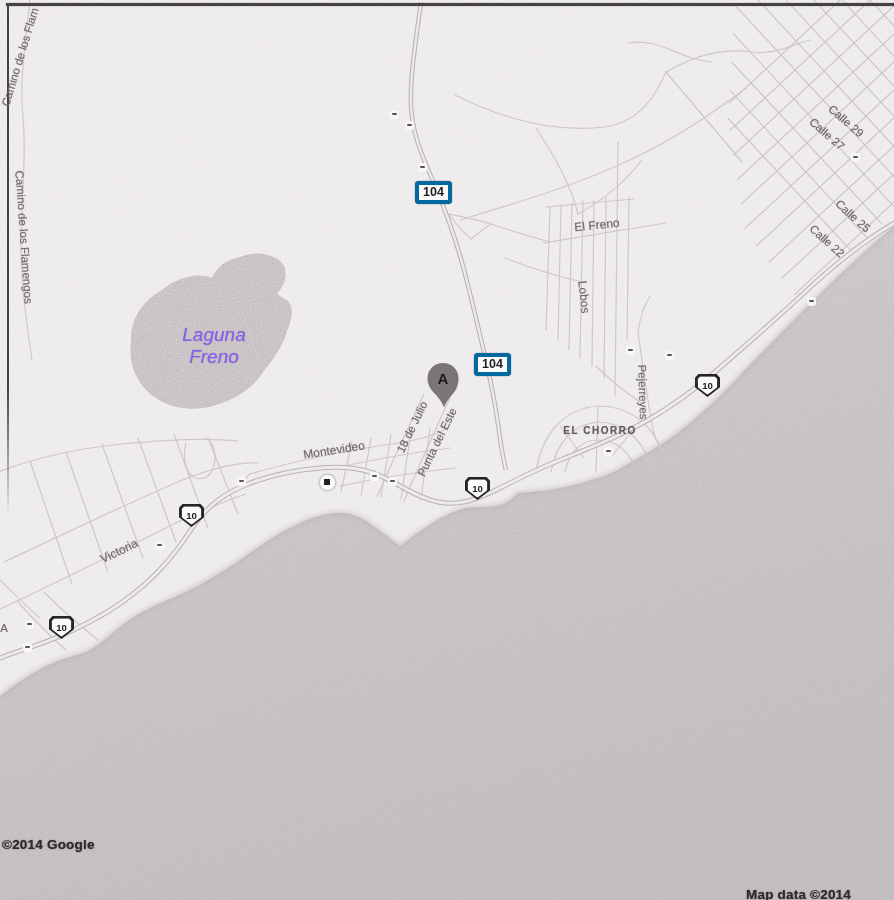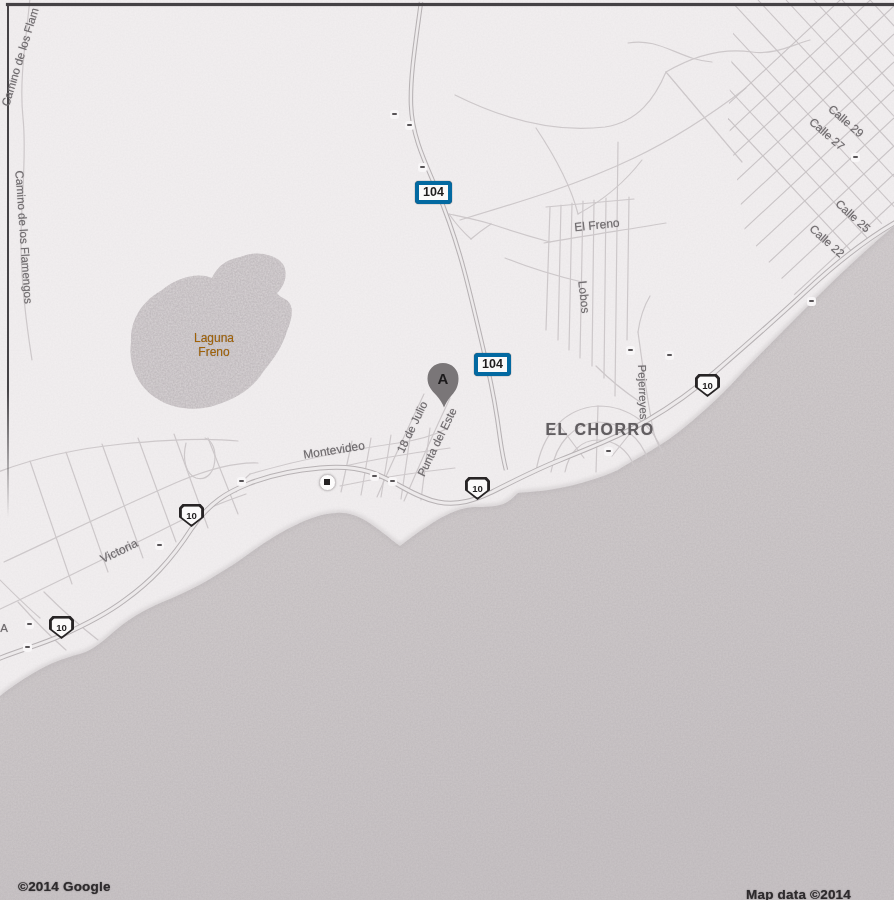--- a/index.html
+++ b/index.html
@@ -9,23 +9,23 @@
   
   .edge-top{position:absolute;left:6px;top:3px;width:888px;height:2.5px;background:#454245;
             box-shadow:0 0 1px #454245;}
   .edge-left{position:absolute;left:7px;top:3px;width:2.2px;height:515px;
              background:linear-gradient(#454245 75%,rgba(69,66,69,0));}
   
   .lbl{position:absolute;white-space:nowrap;color:#6f6b6e;
        text-shadow:0 0 1px rgba(111,107,110,.55);transform-origin:center;}
   .street{font-size:12px;}
   .street-sm{font-size:11.5px;}
-  .water{font-size:12px;color:#a16207;text-align:center;line-height:1.15;
+  .water{font-size:19px;font-style:italic;color:#8b5cf6;text-align:center;line-height:1.15;
          text-shadow:0 0 1px rgba(82,78,80,.5);}
-  .locality{font-size:16px;font-weight:bold;letter-spacing:1.5px;color:#615d60;}
+  .locality{font-size:10px;font-weight:bold;letter-spacing:1.5px;color:#615d60;}
   .attr{position:absolute;font-size:13.5px;font-weight:bold;color:#2e2b2d;
         text-shadow:0 0 1.2px rgba(46,43,45,.8);letter-spacing:.2px;}
   
   .shield104{position:absolute;background:#fbfafa;border:4px solid #0369a1;border-radius:4px;
              height:15px;line-height:15px;padding:0 4px;font-size:12.5px;font-weight:bold;
              color:#1f1d1e;box-shadow:0 0 1px #272425;}
   .shield10{position:absolute;width:25px;height:23px;background:#272425;
             clip-path:polygon(14% 0,86% 0,100% 16%,100% 58%,50% 100%,0 58%,0 16%);
             display:flex;justify-content:center;}
   .shield10 .inner{width:25px;height:23px;transform:scale(.8);background:#fbfafa;
@@ -264,16 +264,16 @@
 
   <svg width="894" height="900" viewBox="0 0 894 900" style="pointer-events:none;">
     <g>
       <path d="M443,363 C434,363 427.5,369.5 427.5,378.5 C427.5,385.5 431.5,390.5 436.5,395.5
                C440,399.5 442.5,403.5 444,407.5 C445.5,403.5 448.5,399 451.5,395.5
                C456,390.5 458.5,386 458.5,378.5 C458.5,369.5 452,363 443,363 Z" fill="#7a7678" stroke="#37343​6" stroke-width="2"></path>
       <text x="443" y="384" text-anchor="middle" font-family="Liberation Sans, sans-serif" font-size="15" font-weight="bold" fill="#1c1a1b">A</text>
     </g>
   </svg>
 
-  <div class="attr" style="left:2px;top:879px;margin-left:16px;">©2014 Google</div>
+  <div class="attr" style="left:2px;top:837px;">©2014 Google</div>
   <div class="attr" style="left:746px;top:887px;">Map data ©2014 Google</div>
 
 </div>
 
 </body></html>

